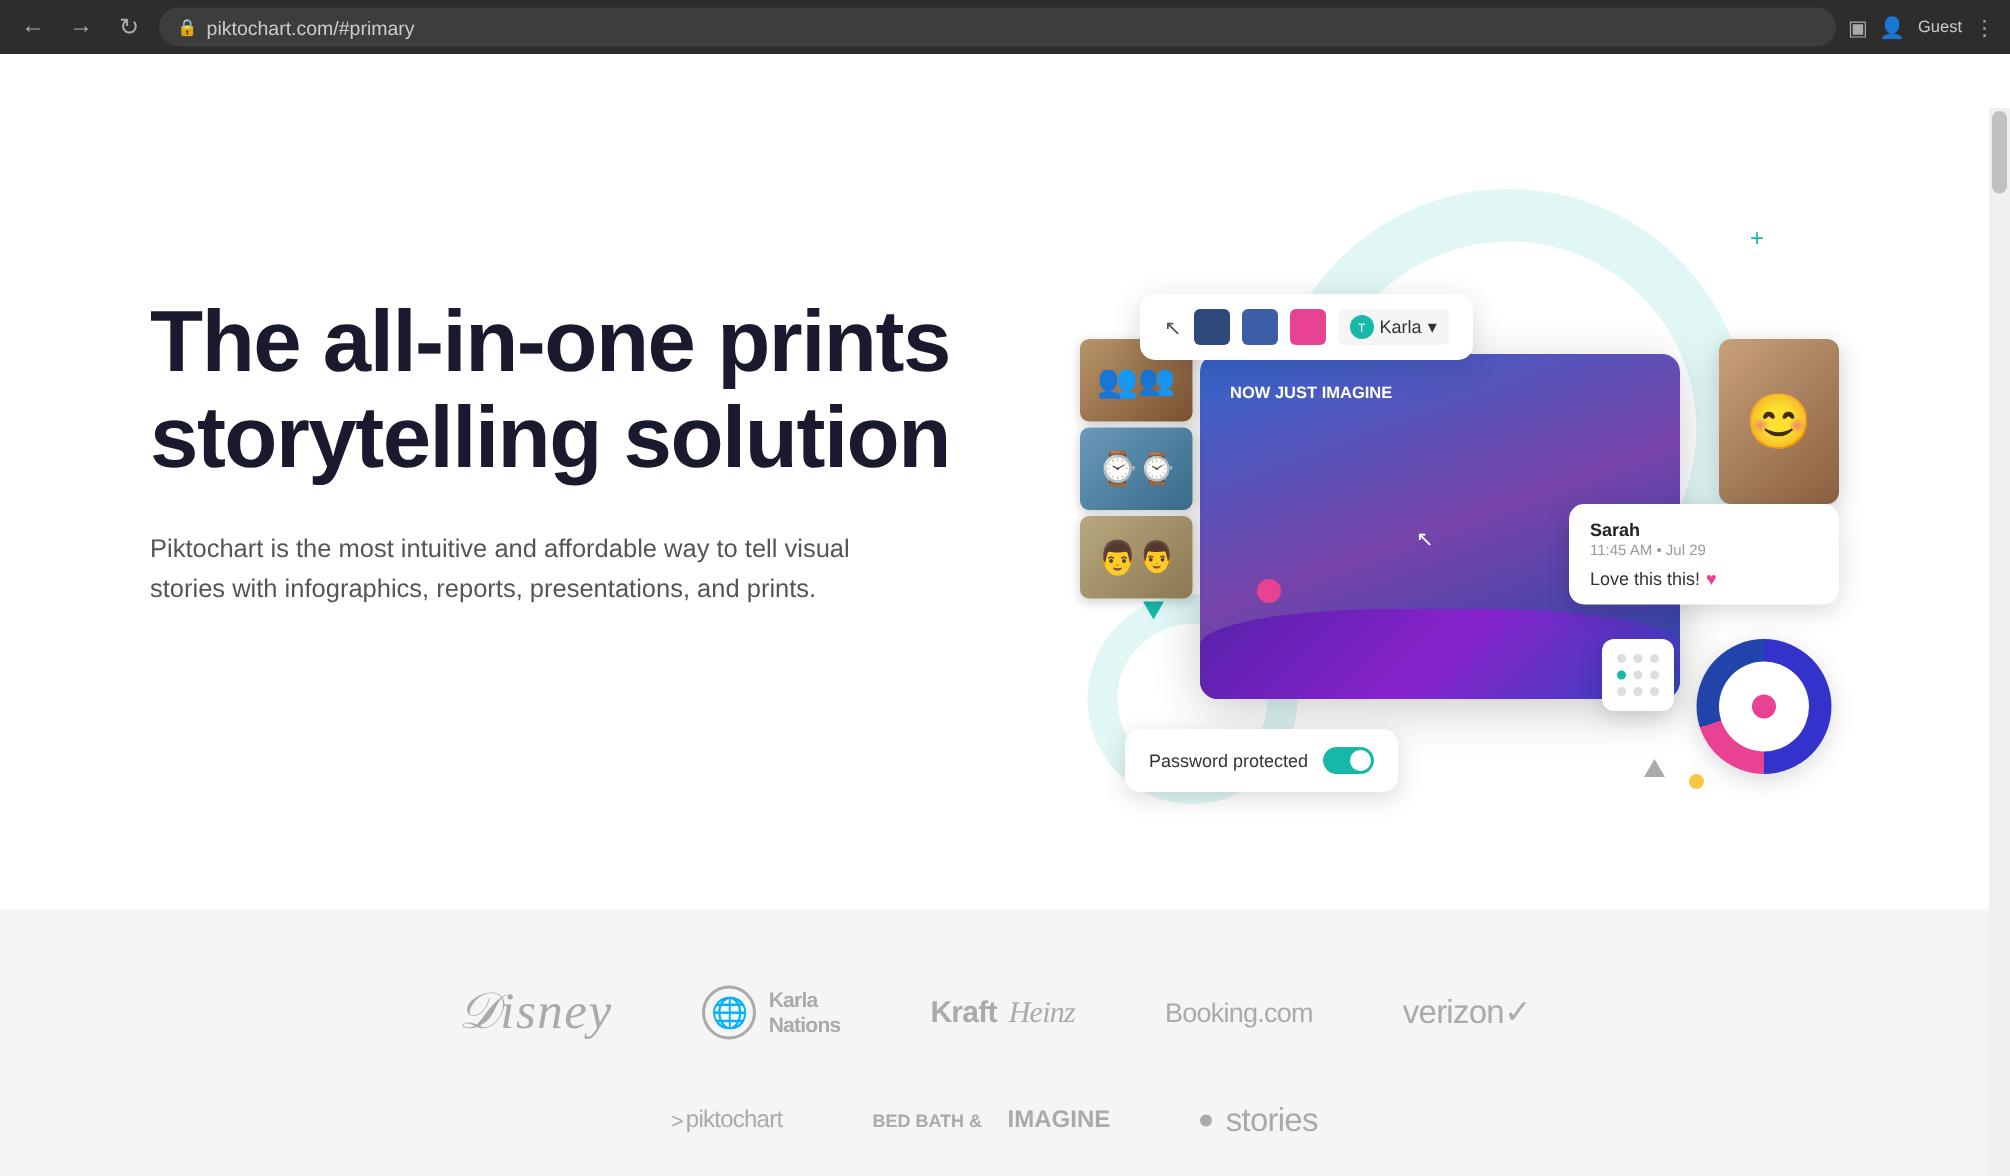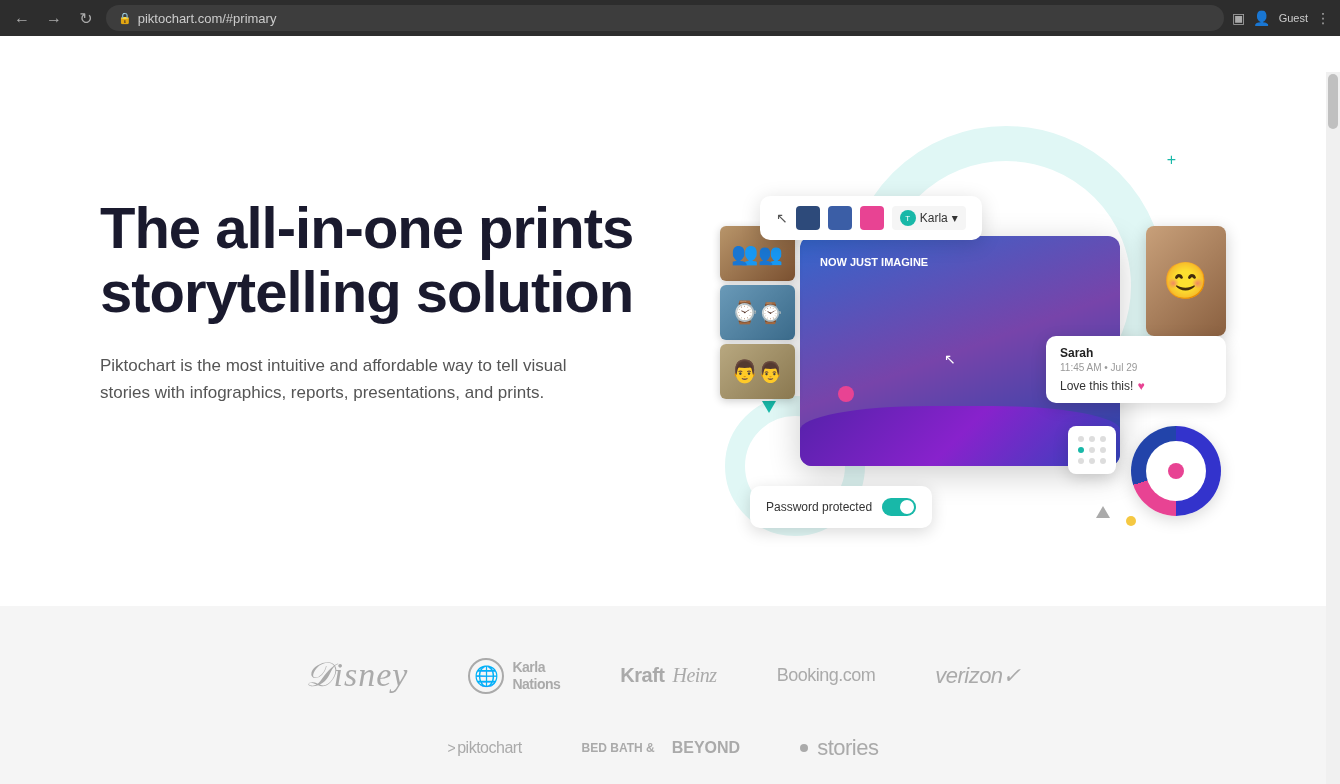--- a/index.html
+++ b/index.html
@@ -481,21 +481,21 @@
       display: flex;
       align-items: center;
       justify-content: center;
       font-size: 20px;
     }
     .un-text { font-size: 14px; font-weight: 600; line-height: 1.2; color: #aaa; }
     .logo-kraftheinz { font-size: 20px; }
     .logo-kraftheinz .kraft { font-weight: 600; letter-spacing: -0.5px; }
     .logo-kraftheinz .heinz { font-style: italic; font-weight: 400; }
     .logo-booking { font-size: 18px; font-weight: 400; }
-    .logo-verizon { font-size: 22px; font-weight: 400; letter-spacing: -0.5px; font-style: italic; }
+    .logo-verizon { font-size: 22px; font-weight: 400; letter-spacing: -0.5px; }
     .logo-accenture { font-size: 16px; font-weight: 400; display: flex; align-items: center; gap: 2px; }
     .accenture-arrow { color: #aaa; font-size: 14px; }
     .logo-bbb { font-size: 12px; font-weight: 700; line-height: 1.2; text-align: center; letter-spacing: 0; gap: 17px; }
     .logo-indeed { font-size: 22px; font-weight: 400; }
     .indeed-dot { 
       display: inline-block;
       width: 8px;
       height: 8px;
       background: #aaa;
       border-radius: 50%;
@@ -668,21 +668,21 @@
 
       <div class="logos-row">
 
         <div class="logo-item logo-accenture">
           <span class="accenture-arrow">&gt;</span>
           <span>piktochart</span>
         </div>
 
         <div class="logo-item logo-bbb">
           <div>BED BATH &amp;</div>
-          <div style="font-size:16px;">BEYOND</div>
+          <div style="font-size:16px;">IMAGINE</div>
         </div>
 
         <div class="logo-item logo-indeed">
           <span class="indeed-dot"></span>
             <span>stories</span>
         </div>
       </div>
     </div>
 
   </div>

